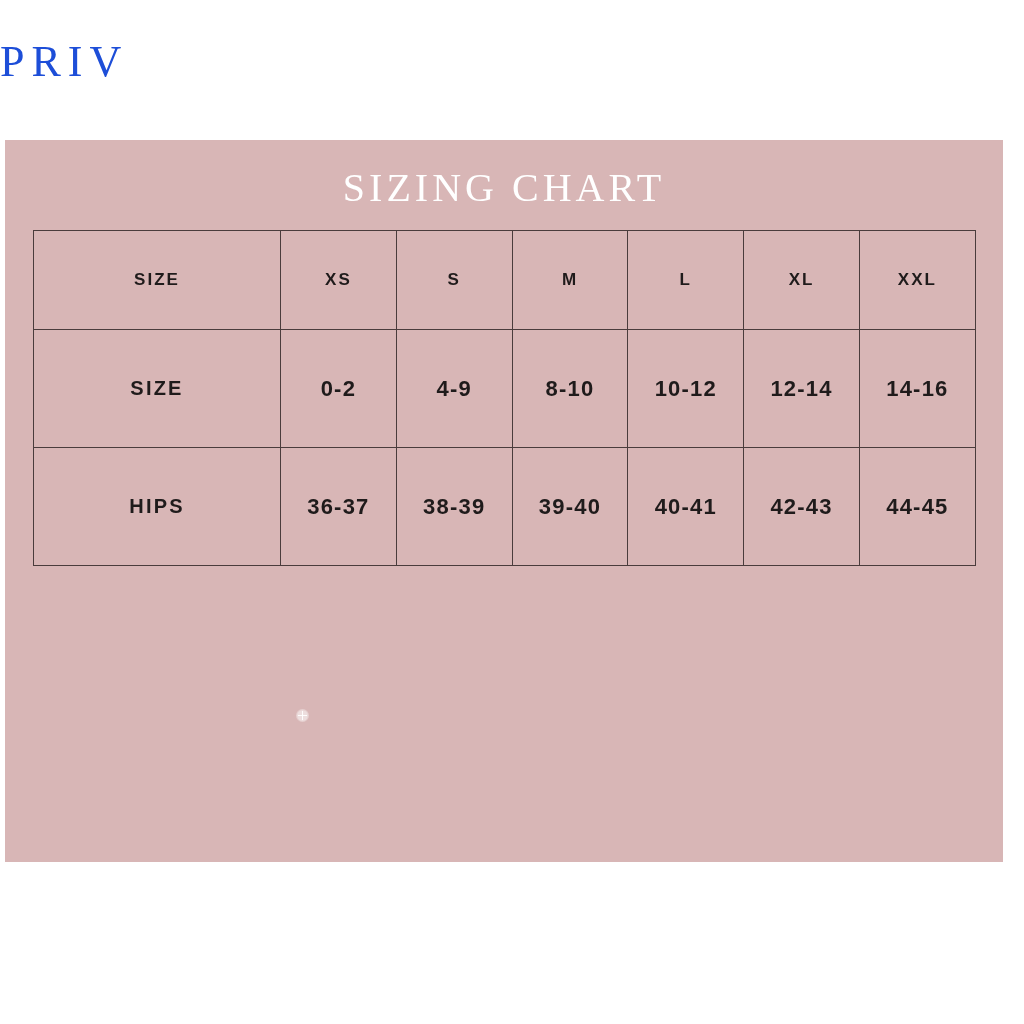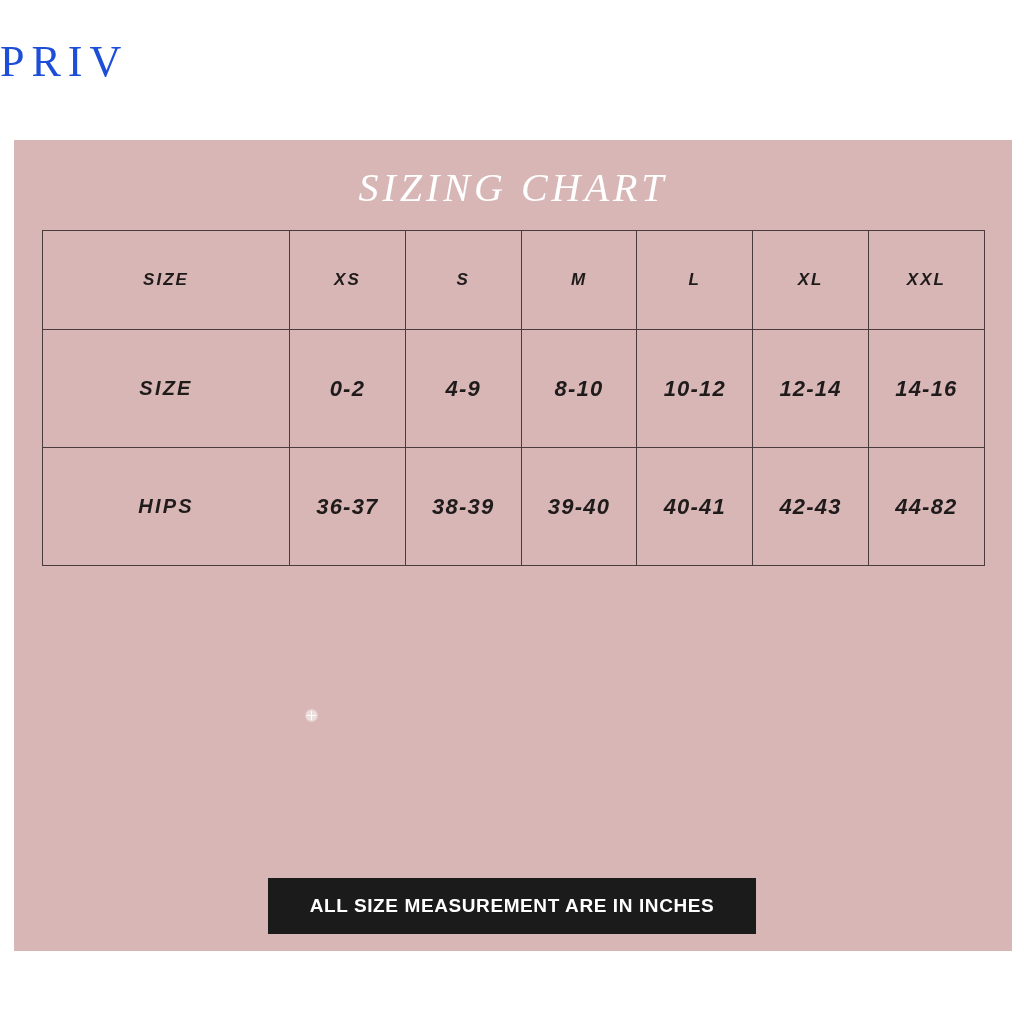--- a/index.html
+++ b/index.html
@@ -32,26 +32,25 @@
     font-size: 44px;
     letter-spacing: 7px;
     color: #1d4ed8;
     line-height: 1;
     font-weight: 400;
   }
 
   
   .panel {
     position: absolute;
-    left: 14px;
+    left: 5px;
     top: 140px;
     width: 998px;
-    height: 811px;
+    height: 722px;
     background: #d8b6b6;
-    font-style: italic;
   }
 
   .panel-title {
     text-align: center;
     margin-top: 24px;
     font-family: "Liberation Serif", serif;
     font-size: 40px;
     letter-spacing: 4px;
     color: #ffffff;
     font-weight: 400;
@@ -183,24 +182,23 @@
 
 
 
           <tr>
             <td class="rowhead">HIPS</td>
             <td>36-37</td>
             <td>38-39</td>
             <td>39-40</td>
             <td>40-41</td>
             <td>42-43</td>
-            <td>44-82</td>
+            <td>44-45</td>
           </tr>
         </tbody>
       </table>
     </div>
 
     <div class="cursor-dot"></div>
   </div>
 
-  <div class="footnote">ALL SIZE MEASUREMENT ARE IN INCHES</div>
 
 </div>
 
 </body></html>

